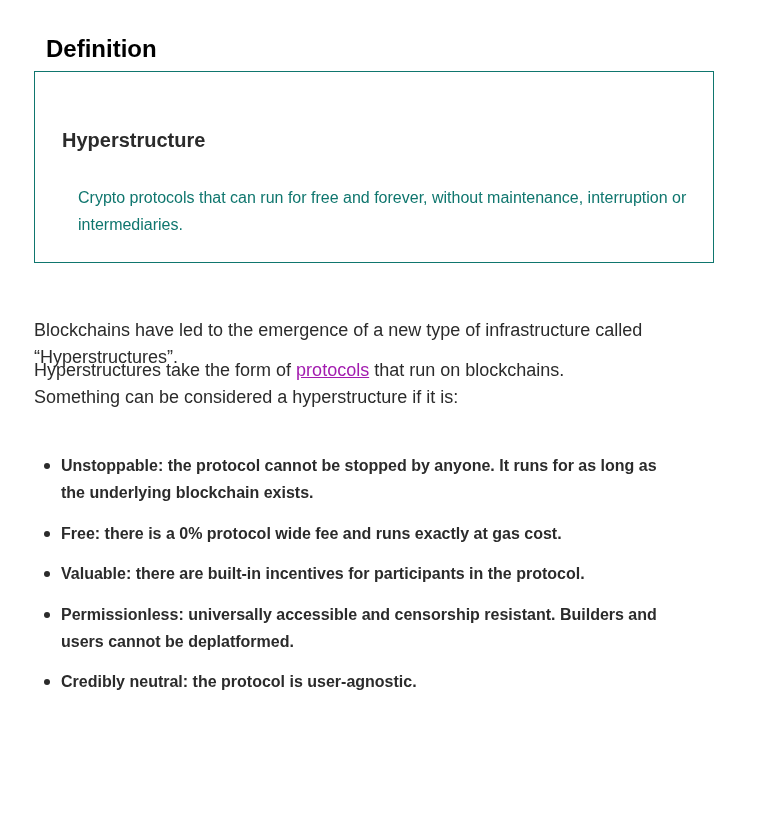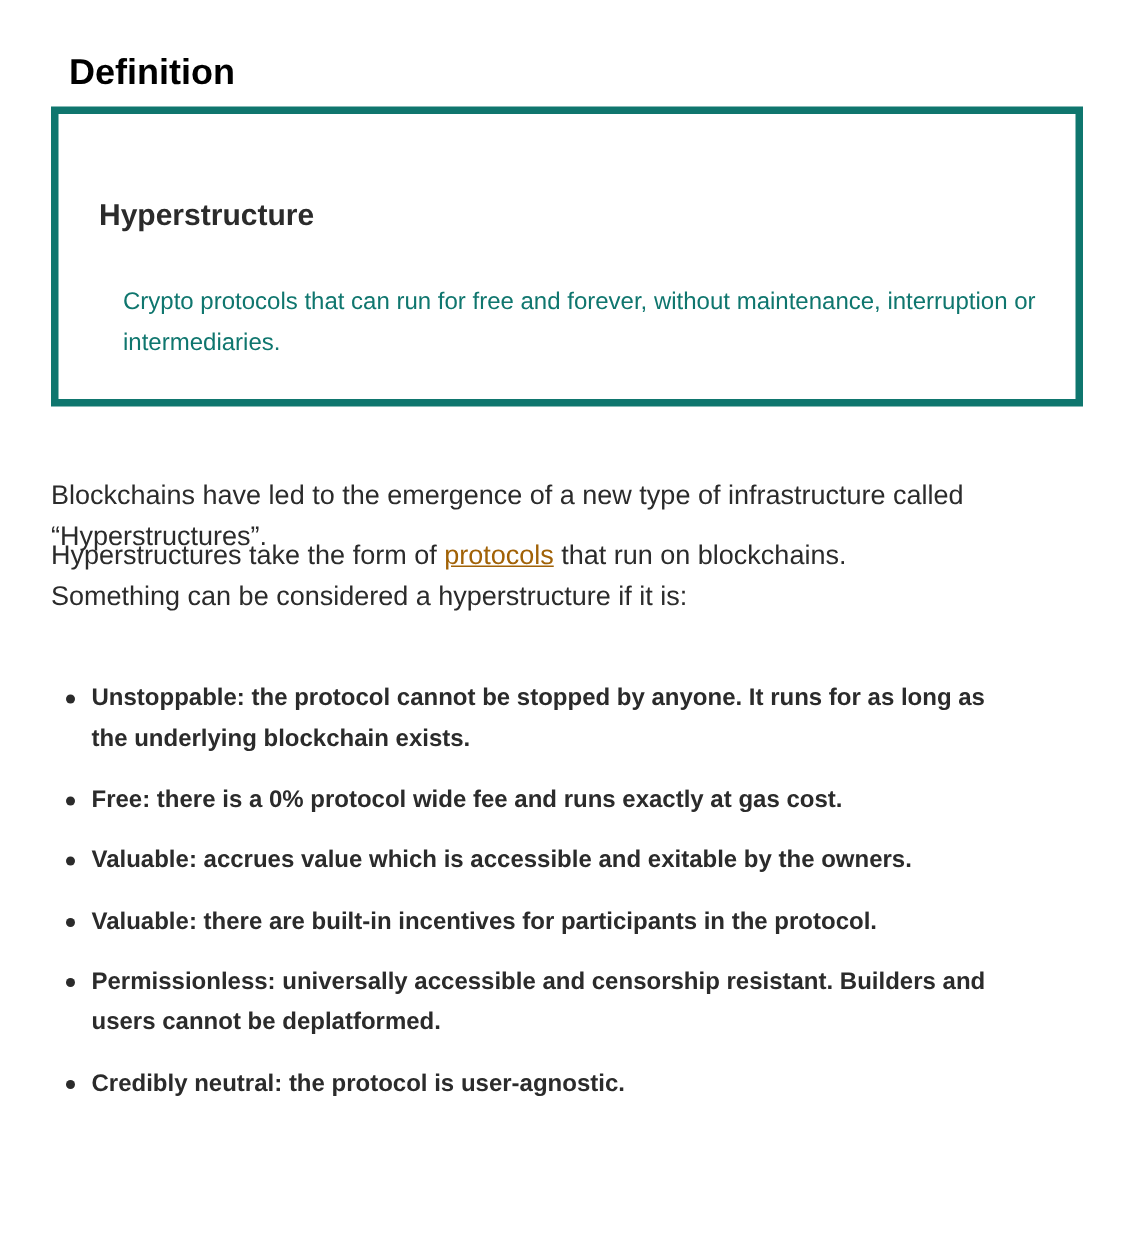--- a/index.html
+++ b/index.html
@@ -9,35 +9,35 @@
       color: #2b2b2b;
     }
     .page-title {
       position: absolute; left: 34px; top: 22px;
       margin: 12px; font-size: 24px; font-weight: bold; color: #000000;
       line-height: 30px;
     }
     .definition-box {
       position: absolute; left: 34px; top: 71px;
       width: 678px; height: 190px;
-      border: 5px solid #0f766e; box-sizing: content-box;
+      border: 1px solid #0f766e; box-sizing: content-box;
     }
     .definition-term {
       position: absolute; left: 27px; top: 56px; margin: 0;
       font-size: 20px; font-weight: bold; color: #2b2b2b; line-height: 24px;
     }
     .definition-text {
       position: absolute; left: 27px; top: 96px; width: 630px; margin: 16px;
       font-size: 16px; line-height: 27px; color: #0f766e;
     }
     .para {
       position: absolute; left: 34px; margin: 0; width: 690px;
       font-size: 18px; line-height: 27px; color: #2b2b2b;
     }
-    .para a { color: #a16207; text-decoration: underline; }
+    .para a { color: #a21caf; text-decoration: underline; }
     .criteria-list {
       position: absolute; left: 34px; top: 452px; width: 690px;
       margin: 0; padding: 0; list-style: none; font-weight: bold;
     }
     .criteria-list li {
       position: relative; padding-left: 27px; margin-bottom: 13.5px;
       font-size: 16px; line-height: 27px; color: #2b2b2b;
       width: 620px;
     }
     .criteria-list li .bullet {
@@ -56,17 +56,16 @@
   <p class="definition-text">Crypto protocols that can run for free and forever, without maintenance, interruption or intermediaries.</p>
 </div>
 
 <p class="para" style="top:317px;">Blockchains have led to the emergence of a new type of infrastructure called “Hyperstructures”.</p>
 
 <p class="para" style="top:357px; width:620px;"><span>Hyperstructures take the form of </span><a href="#">protocols</a><span> that run on blockchains. Something can be considered a hyperstructure if it is:</span></p>
 
 <ul class="criteria-list">
   <li><span class="bullet"></span><b>Unstoppable:</b><span> the protocol cannot be stopped by anyone. It runs for as long as the underlying blockchain exists.</span></li>
   <li><span class="bullet"></span><b>Free:</b><span> there is a 0% protocol wide fee and runs exactly at gas cost.</span></li>
-  <li><span class="bullet"></span><b>Valuable:</b><span> accrues value which is accessible and exitable by the owners.</span></li>
   <li><span class="bullet"></span><b>Valuable:</b><span> there are built-in incentives for participants in the protocol.</span></li>
   <li><span class="bullet"></span><b>Permissionless:</b><span> universally accessible and censorship resistant. Builders and users cannot be deplatformed.</span></li>
   <li><span class="bullet"></span><b>Credibly neutral:</b><span> the protocol is user-agnostic.</span></li>
 </ul>
 
 </body></html>

